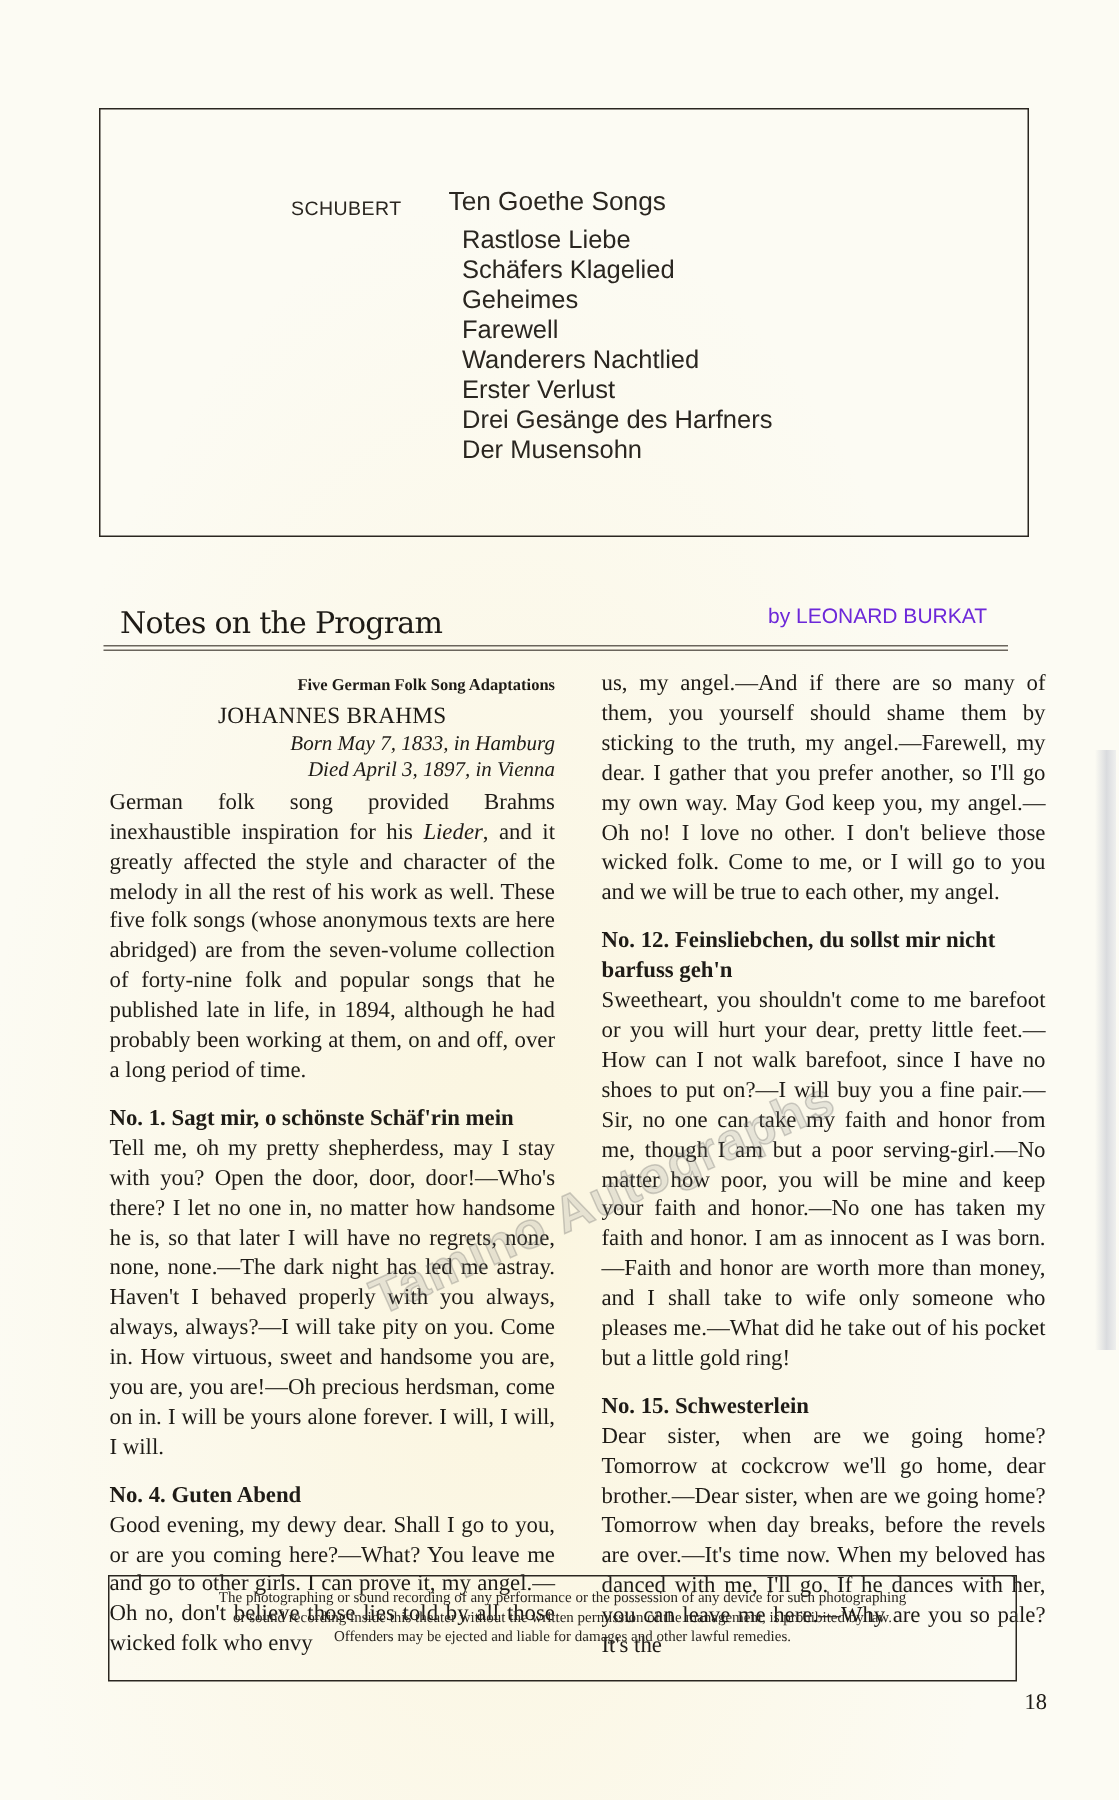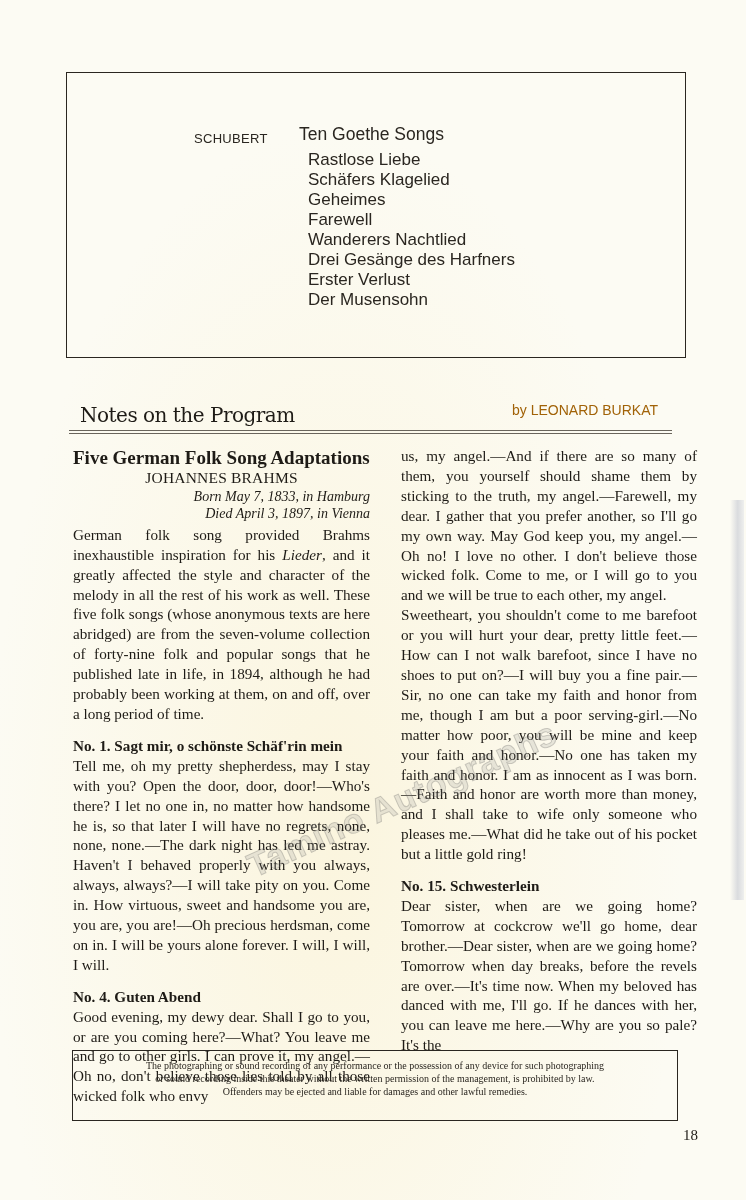--- a/index.html
+++ b/index.html
@@ -67,21 +67,21 @@
       font-weight: normal;
       letter-spacing: -0.5px;
       color: #1e1b16;
       margin: 11px;
     }
     .byline {
       position: absolute;
       left: 512px; top: 402px;
       font-family: "Liberation Sans", sans-serif;
       font-size: 14px;
-      color: #a16207;
+      color: #6d28d9;
     }
     .rule-top {
       position: absolute;
       left: 69px; top: 430px; width: 603px; height: 0;
       border-top: 1px solid #6a655c;
     }
     .rule-bottom {
       position: absolute;
       left: 69px; top: 433px; width: 603px; height: 0;
       border-top: 1px solid #6a655c;
@@ -94,22 +94,22 @@
       font-size: 15.2px;
       line-height: 19.9px;
       color: #1e1b16;
       text-align: justify;
     }
     .col-left { left: 73px; width: 297px; }
     .col-right { left: 401px; width: 296px; top: 446px; }
     .col p { margin: 0; }
     .piece-title {
       font-weight: bold;
-      font-size: 19px;
-      text-align: left;
+      font-size: 11px;
+      text-align: right;
       margin: 0;
     }
     .composer-name {
       font-size: 15.5px;
       letter-spacing: 0.2px;
       text-align: center;
     }
     .life {
       font-style: italic;
       font-size: 14px;
@@ -163,22 +163,22 @@
 
 <div class="program-box"></div>
 <div class="composer">SCHUBERT</div>
 <div class="work-title">Ten Goethe Songs</div>
 <ul class="song-list">
   <li>Rastlose Liebe</li>
   <li>Schäfers Klagelied</li>
   <li>Geheimes</li>
   <li>Farewell</li>
   <li>Wanderers Nachtlied</li>
+  <li>Erster Verlust</li>
   <li>Drei Gesänge des Harfners</li>
-  <li>Erster Verlust</li>
   <li>Der Musensohn</li>
 </ul>
 
 <h1 class="notes-heading">Notes on the Program</h1>
 <div class="byline">by LEONARD BURKAT</div>
 <div class="rule-top"></div>
 <div class="rule-bottom"></div>
 
 <div class="col col-left">
   <p class="piece-title">Five German Folk Song Adaptations</p>
@@ -187,20 +187,21 @@
   <p class="life">Died April 3, 1897, in Vienna</p>
   <p style="margin-top:3px;"><span>German folk song provided Brahms inexhaustible inspiration for his </span><i>Lieder</i><span>, and it greatly affected the style and character of the melody in all the rest of his work as well. These five folk songs (whose anonymous texts are here abridged) are from the seven-volume collection of forty-nine folk and popular songs that he published late in life, in 1894, although he had probably been working at them, on and off, over a long period of time.</span></p>
   <p class="song-heading">No. 1.  Sagt mir, o schönste Schäf'rin mein</p>
   <p>Tell me, oh my pretty shepherdess, may I stay with you? Open the door, door, door!—Who's there? I let no one in, no matter how handsome he is, so that later I will have no regrets, none, none, none.—The dark night has led me astray. Haven't I behaved properly with you always, always, always?—I will take pity on you. Come in. How virtuous, sweet and handsome you are, you are, you are!—Oh precious herdsman, come on in. I will be yours alone forever. I will, I will, I will.</p>
   <p class="song-heading">No. 4.  Guten Abend</p>
   <p>Good evening, my dewy dear. Shall I go to you, or are you coming here?—What? You leave me and go to other girls. I can prove it, my angel.—Oh no, don't believe those lies told by all those wicked folk who envy</p>
 </div>
 
 <div class="col col-right">
   <p>us, my angel.—And if there are so many of them, you yourself should shame them by sticking to the truth, my angel.—Farewell, my dear. I gather that you prefer another, so I'll go my own way. May God keep you, my angel.—Oh no! I love no other. I don't believe those wicked folk. Come to me, or I will go to you and we will be true to each other, my angel.</p>
+  <p class="song-heading">No. 12.  Feinsliebchen, du sollst mir nicht barfuss geh'n</p>
   <p>Sweetheart, you shouldn't come to me barefoot or you will hurt your dear, pretty little feet.—How can I not walk barefoot, since I have no shoes to put on?—I will buy you a fine pair.—Sir, no one can take my faith and honor from me, though I am but a poor serving-girl.—No matter how poor, you will be mine and keep your faith and honor.—No one has taken my faith and honor. I am as innocent as I was born.—Faith and honor are worth more than money, and I shall take to wife only someone who pleases me.—What did he take out of his pocket but a little gold ring!</p>
   <p class="song-heading">No. 15.  Schwesterlein</p>
   <p>Dear sister, when are we going home? Tomorrow at cockcrow we'll go home, dear brother.—Dear sister, when are we going home? Tomorrow when day breaks, before the revels are over.—It's time now. When my beloved has danced with me, I'll go. If he dances with her, you can leave me here.—Why are you so pale? It's the</p>
 </div>
 
 <div class="notice" style="left:72px; width:606px;">
   <div>The photographing or sound recording of any performance or the possession of any device for such photographing</div>
   <div>or sound recording inside this theater without the written permission of the management, is prohibited by law.</div>
   <div>Offenders may be ejected and liable for damages and other lawful remedies.</div>
 </div>

